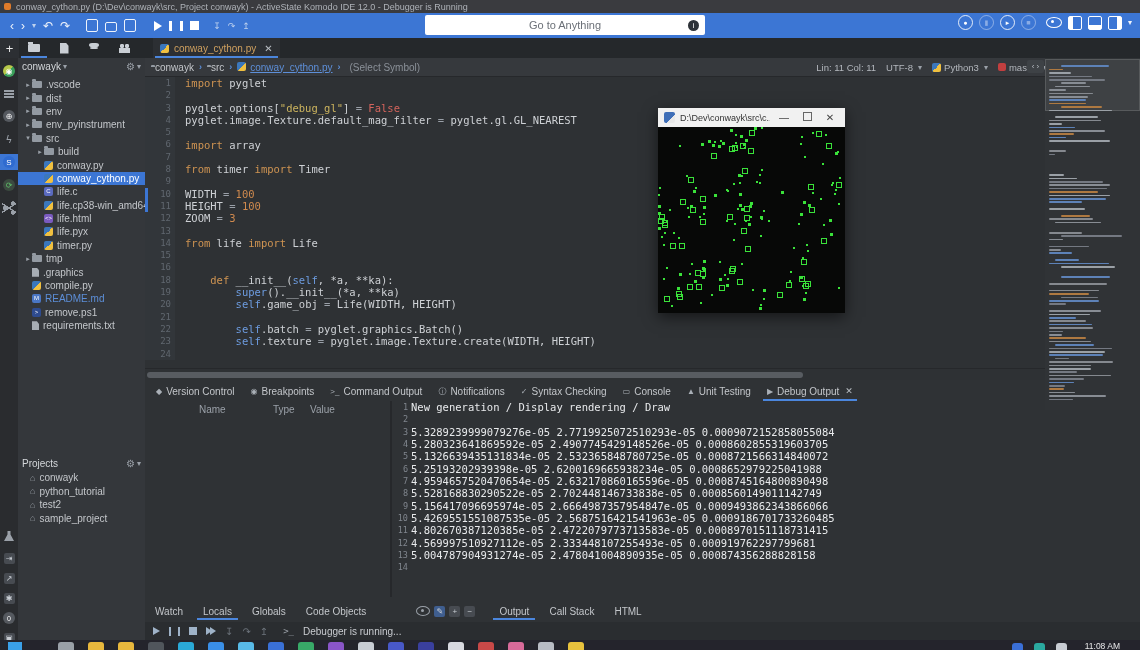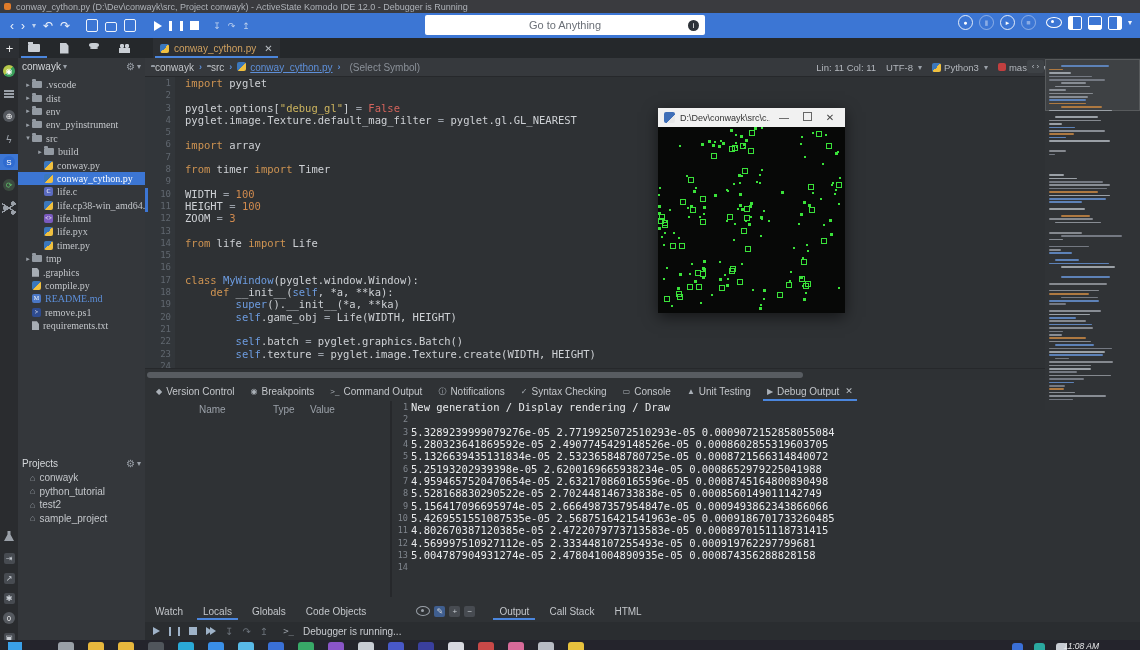--- a/index.html
+++ b/index.html
@@ -58,21 +58,21 @@
   .icon-bars{width:10px;height:8px;background:linear-gradient(#9aa0a8 2px,transparent 2px,transparent 3px,#9aa0a8 3px,#9aa0a8 5px,transparent 5px,transparent 6px,#9aa0a8 6px,#9aa0a8 8px,transparent 8px);}
   .share-dots{width:14px;height:14px;background:radial-gradient(circle at 3px 7px,#9aa0a8 2px,transparent 2.4px),radial-gradient(circle at 11px 2.5px,#9aa0a8 2px,transparent 2.4px),radial-gradient(circle at 11px 11.5px,#9aa0a8 2px,transparent 2.4px),linear-gradient(33deg,transparent 46%,#9aa0a8 47%,#9aa0a8 53%,transparent 54%),linear-gradient(-33deg,transparent 46%,#9aa0a8 47%,#9aa0a8 53%,transparent 54%);}
   .flask{width:10px;height:10px;background:#9aa0a8;clip-path:polygon(35% 0,65% 0,65% 35%,100% 100%,0 100%,35% 35%);}
   
   #sidebar{left:18px;top:58px;width:127px;height:582px;background:#34373b;}
   #sbheader{display:flex;align-items:center;height:17px;padding:0 4px;font-size:10px;color:#d4d7da;}
   #sbheader .sp{flex:1;}
   .gear{color:#9aa0a8;font-size:10px;}
   .caret{color:#9aa0a8;font-size:8px;margin-left:2px;}
   #file-tree{position:absolute;left:0;top:20px;width:127px;}
-  .trow{height:13.4px;display:flex;align-items:center;font-size:10px;color:#c3c6ca;white-space:nowrap;overflow:hidden;font-family:Liberation Serif, serif;}
+  .trow{height:13.4px;display:flex;align-items:center;font-size:10px;color:#c3c6ca;white-space:nowrap;overflow:hidden;}
   .trow.sel{background:#3c76d4;color:#fff;}
   .trow .exp{width:8px;font-size:7px;color:#9aa0a8;text-align:center;flex:none;}
   .trow.sel .exp{color:#dbe6f5;}
   .trow .ticon{margin-right:4px;flex:none;display:inline-flex;align-items:center;justify-content:center;}
   .ico-folder{width:10px;height:7px;background:#939aa2;border-radius:1px;position:relative;}
   .ico-folder::before{content:"";position:absolute;top:-2px;left:0;width:4px;height:2px;background:#939aa2;border-radius:1px 1px 0 0;}
   .ico-sq{width:9px;height:9px;border-radius:2px;color:#fff;font-size:6px;line-height:9px;text-align:center;display:inline-block;}
   .ico-file{width:7px;height:9px;background:#a7adb4;clip-path:polygon(0 0,70% 0,100% 30%,100% 100%,0 100%);}
   .trow.link{color:#5d8fd9;align-items:center;}
   #projects{position:absolute;left:0;top:397px;width:127px;}
@@ -144,21 +144,21 @@
   .dr-ff{display:flex;}
   .dr-ff i{width:0;height:0;border-left:6px solid #9fb3c8;border-top:4.5px solid transparent;border-bottom:4.5px solid transparent;display:block;}
   .dr-step{color:#6c737b;font-size:10px;}
   #dr-prompt{color:#9aa0a8;font-family:"DejaVu Sans Mono",monospace;font-size:9px;margin-left:6px;}
   #dr-status{color:#c9ccd0;}
   
   #taskbar{left:0;top:640px;width:1140px;height:10px;background:#24242c;overflow:hidden;}
   .tb-ico{position:absolute;top:2px;width:16px;height:16px;border-radius:3px;}
   #tb-win{position:absolute;left:8px;top:2px;width:14px;height:14px;background:
      linear-gradient(#3aa0e8,#3aa0e8);}
-  #tb-clock{position:absolute;right:41px;top:1px;font-size:8.5px;color:#e8e8ea;font-style:italic;}
+  #tb-clock{position:absolute;right:20px;top:1px;font-size:8.5px;color:#e8e8ea;}
 </style>
 </head>
 <body>
 
 <div id="app">
 
   <div id="titlebar" class="abs">
     <span class="appdot"></span>
     <span class="ttl">conway_cython.py (D:\Dev\conwayk\src, Project conwayk) - ActiveState Komodo IDE 12.0 - Debugger is Running</span>
   </div>
@@ -530,24 +530,20 @@
         <span class="ln">14</span>
         <span class="ct"><span class="tk-k">from</span><span class="tk-p"> life </span><span class="tk-k">import</span><span class="tk-p"> Life</span></span>
       </div>
       <div class="cl">
         <span class="ln">15</span>
         <span class="ct"></span>
       </div>
       <div class="cl">
         <span class="ln">16</span>
         <span class="ct"></span>
-      </div>
-      <div class="cl">
-        <span class="ln">17</span>
-        <span class="ct"><span class="tk-k">class</span><span class="tk-p"> </span><span class="tk-c">MyWindow</span><span class="tk-p">(pyglet.window.Window):</span></span>
       </div>
       <div class="cl">
         <span class="ln">18</span>
         <span class="ct"><span class="tk-p">    </span><span class="tk-k">def</span><span class="tk-p"> __init__(</span><span class="tk-c">self</span><span class="tk-p">, *a, **ka):</span></span>
       </div>
       <div class="cl">
         <span class="ln">19</span>
         <span class="ct"><span class="tk-p">        </span><span class="tk-c">super</span><span class="tk-p">().__init__(*a, **ka)</span></span>
       </div>
       <div class="cl">

